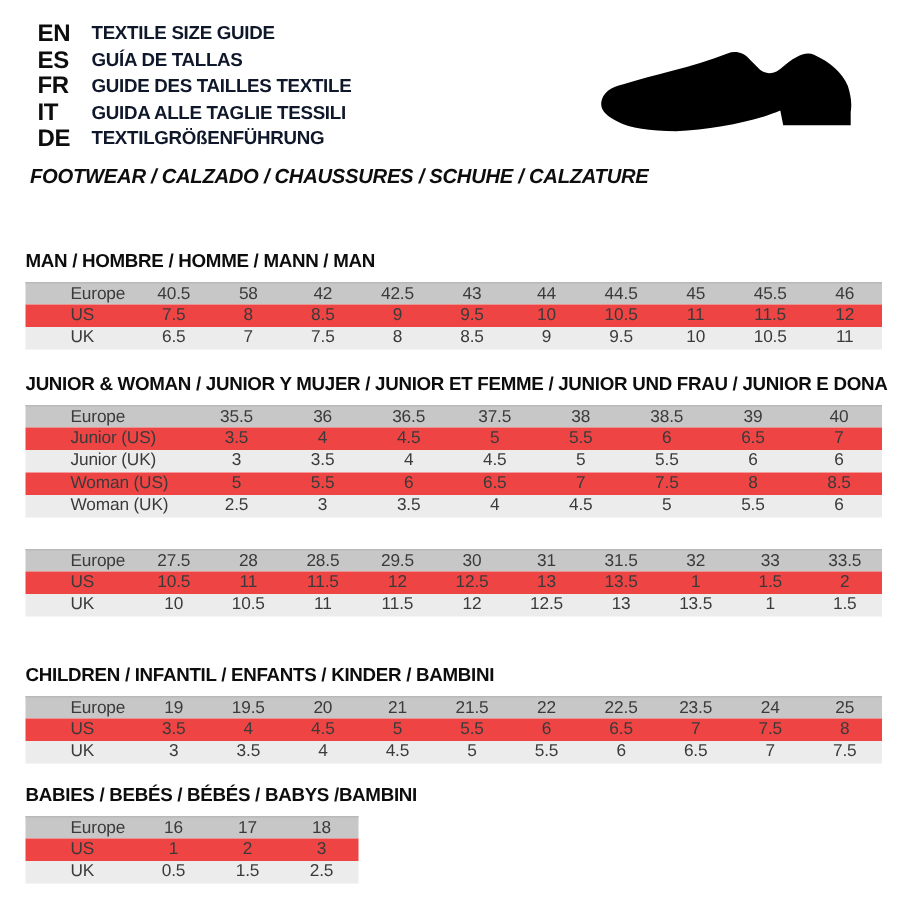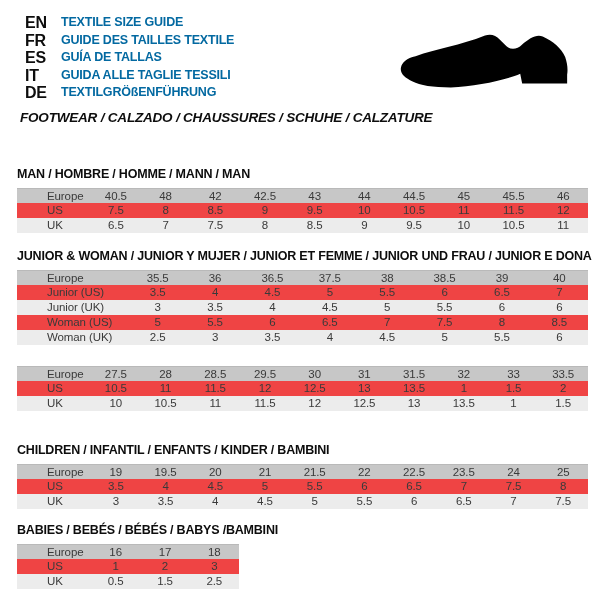--- a/index.html
+++ b/index.html
@@ -7,21 +7,21 @@
     width:600px;height:600px;background:#ffffff;position:relative;overflow:hidden;
     font-family:"Liberation Sans",sans-serif;
     -webkit-font-smoothing:antialiased;
   }
   .page{position:relative;width:600px;height:600px;background:#fff;}
 
   
   .lang-block{position:absolute;top:14px;left:25px;}
   .lang-row{display:flex;line-height:17.5px;}
   .lang-code{width:36px;font-weight:700;font-size:16px;color:#0d0d0d;letter-spacing:-0.2px;}
-  .lang-title{font-weight:700;font-size:12.5px;color:#0369a1;letter-spacing:-0.2px;white-space:nowrap;}
+  .lang-title{font-weight:700;font-size:12.5px;color:#0f172a;letter-spacing:-0.2px;white-space:nowrap;}
 
   
   .shoe{position:absolute;left:392px;top:18px;width:186px;height:88px;}
   .shoe path{fill:var(--shoe-color,#000);}
 
   
   .footwear{position:absolute;left:20px;top:110px;font-weight:700;font-size:13.5px;
     color:#0d0d0d;letter-spacing:-0.2px;white-space:nowrap;font-style:italic;}
 
   
@@ -52,26 +52,26 @@
 <body>
 
 <div class="page">
 
   <div class="lang-block">
     <div class="lang-row">
       <span class="lang-code">EN</span>
       <span class="lang-title">TEXTILE SIZE GUIDE</span>
     </div>
     <div class="lang-row">
+      <span class="lang-code">ES</span>
+      <span class="lang-title">GUÍA DE TALLAS</span>
+    </div>
+    <div class="lang-row">
       <span class="lang-code">FR</span>
       <span class="lang-title">GUIDE DES TAILLES TEXTILE</span>
-    </div>
-    <div class="lang-row">
-      <span class="lang-code">ES</span>
-      <span class="lang-title">GUÍA DE TALLAS</span>
     </div>
     <div class="lang-row">
       <span class="lang-code">IT</span>
       <span class="lang-title">GUIDA ALLE TAGLIE TESSILI</span>
     </div>
     <div class="lang-row">
       <span class="lang-code">DE</span>
       <span class="lang-title">TEXTILGRÖßENFÜHRUNG</span>
     </div>
   </div>
@@ -96,21 +96,21 @@
 
   <div class="footwear">FOOTWEAR / CALZADO / CHAUSSURES / SCHUHE / CALZATURE</div>
 
   <div id="sections">
       <div class="section">
         <div class="section-title">MAN / HOMBRE / HOMME / MANN / MAN</div>
         <div class="size-table">
           <div class="row head">
             <div class="cell label">Europe</div>
             <div class="cell val">40.5</div>
-            <div class="cell val">48</div>
+            <div class="cell val">58</div>
             <div class="cell val">42</div>
             <div class="cell val">42.5</div>
             <div class="cell val">43</div>
             <div class="cell val">44</div>
             <div class="cell val">44.5</div>
             <div class="cell val">45</div>
             <div class="cell val">45.5</div>
             <div class="cell val">46</div>
           </div>
           <div class="row plain">

